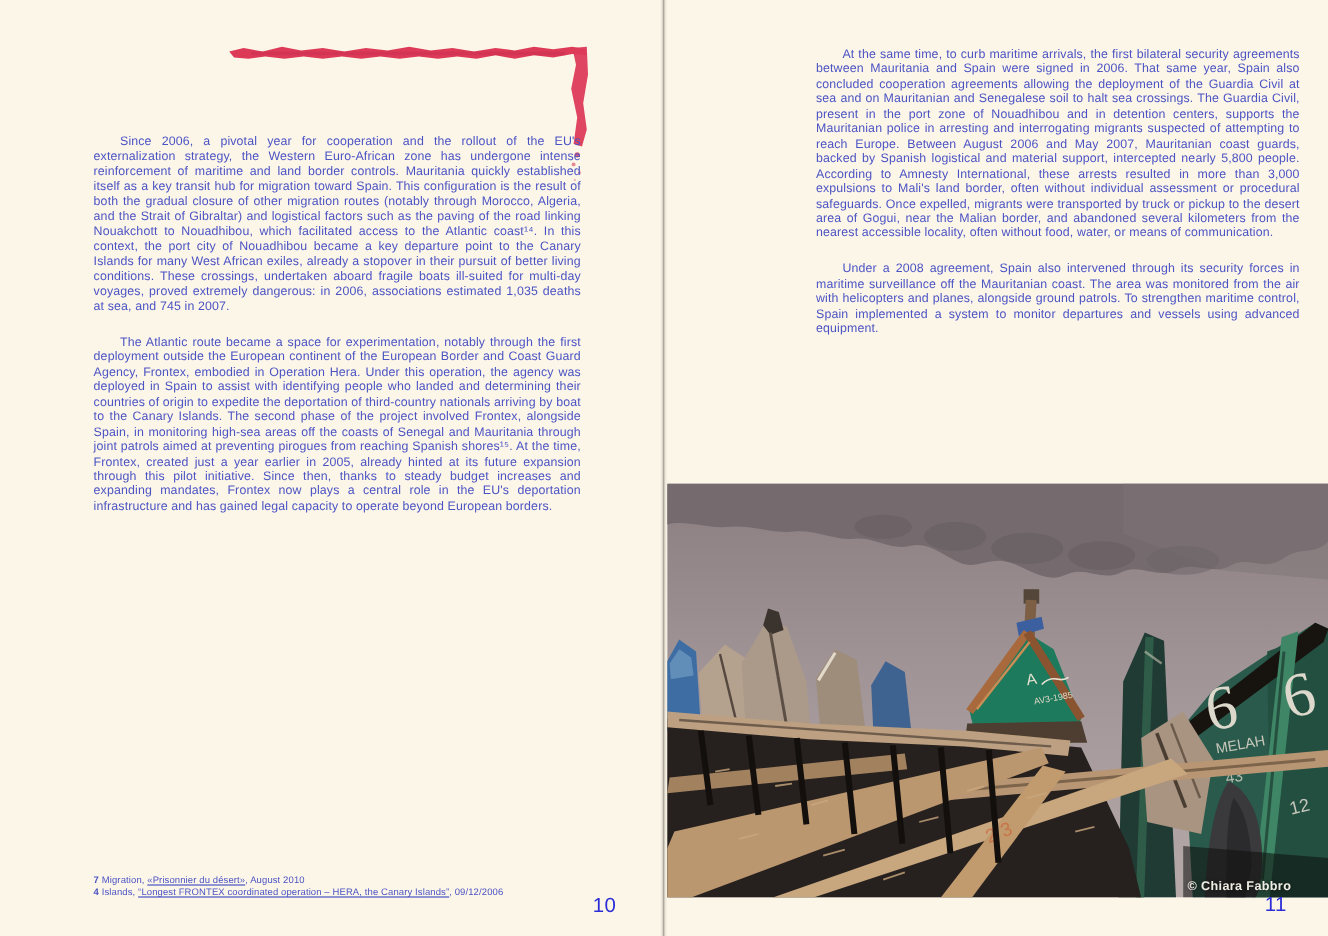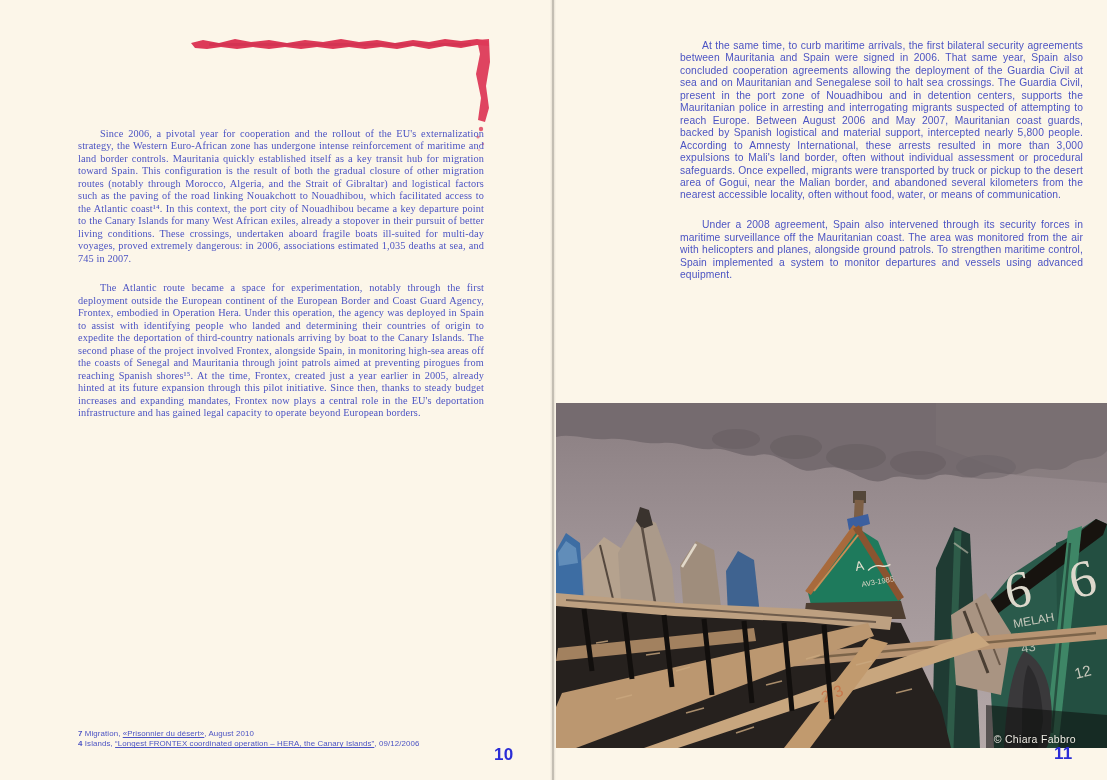--- a/index.html
+++ b/index.html
@@ -18,37 +18,37 @@
     position:absolute;left:147px;top:62px;margin:0;
     font-size:15.5px;line-height:21px;font-weight:bold;
     color:#e62e52;letter-spacing:.2px;white-space:pre;
   }
   .title span{display:block;}
   .body-col{
     position:absolute;color:#4b53c3;font-size:10.3px;line-height:12.45px;
     text-align:justify;letter-spacing:.12px;
   }
   .body-col p{margin:0 0 17.5px 0;text-indent:22px;}
-  .left-col{left:78px;top:128px;width:406px;font-family:Liberation Serif, serif;}
+  .left-col{left:78px;top:113px;width:406px;}
   .right-col{left:680px;top:40px;width:403px;}
   .footnotes{
     position:absolute;left:78px;top:729px;width:430px;
     font-size:7.9px;line-height:10.4px;color:#4b53c3;letter-spacing:.1px;
   }
   .fn b{font-weight:bold;}
   .fn-link{text-decoration:underline;cursor:pointer;}
-  .pagenum{position:absolute;font-weight:bold;color:#2b2dd6;font-size:17px;letter-spacing:.3px;}
+  .pagenum{position:absolute;font-weight:normal;color:#2b2dd6;font-size:17px;letter-spacing:.3px;}
   .pagenum-left{left:494px;top:745px;}
   .pagenum-right{left:1054px;top:744px;text-align:center;}
   
   .photo{position:absolute;left:556px;top:403px;width:551px;height:345px;margin:0;}
   .photo svg{display:block;}
   .credit{
     position:absolute;right:31px;bottom:3px;
-    color:#efece4;font-size:10.5px;font-weight:normal;letter-spacing:.3px;
+    color:#efece4;font-size:10.5px;font-weight:bold;letter-spacing:.3px;
     text-shadow:0 0 3px rgba(0,0,0,.45);
   }
 </style>
 </head>
 <body>
 
 <div class="spread">
 
   <div>
 

